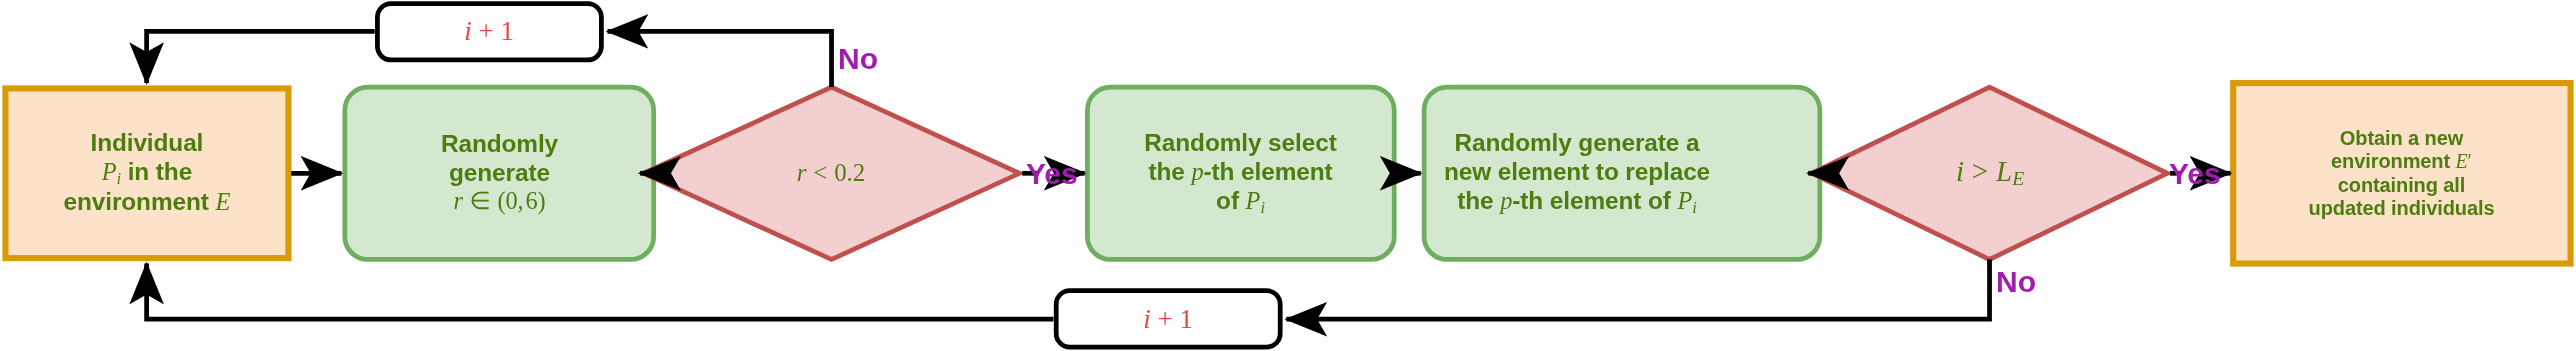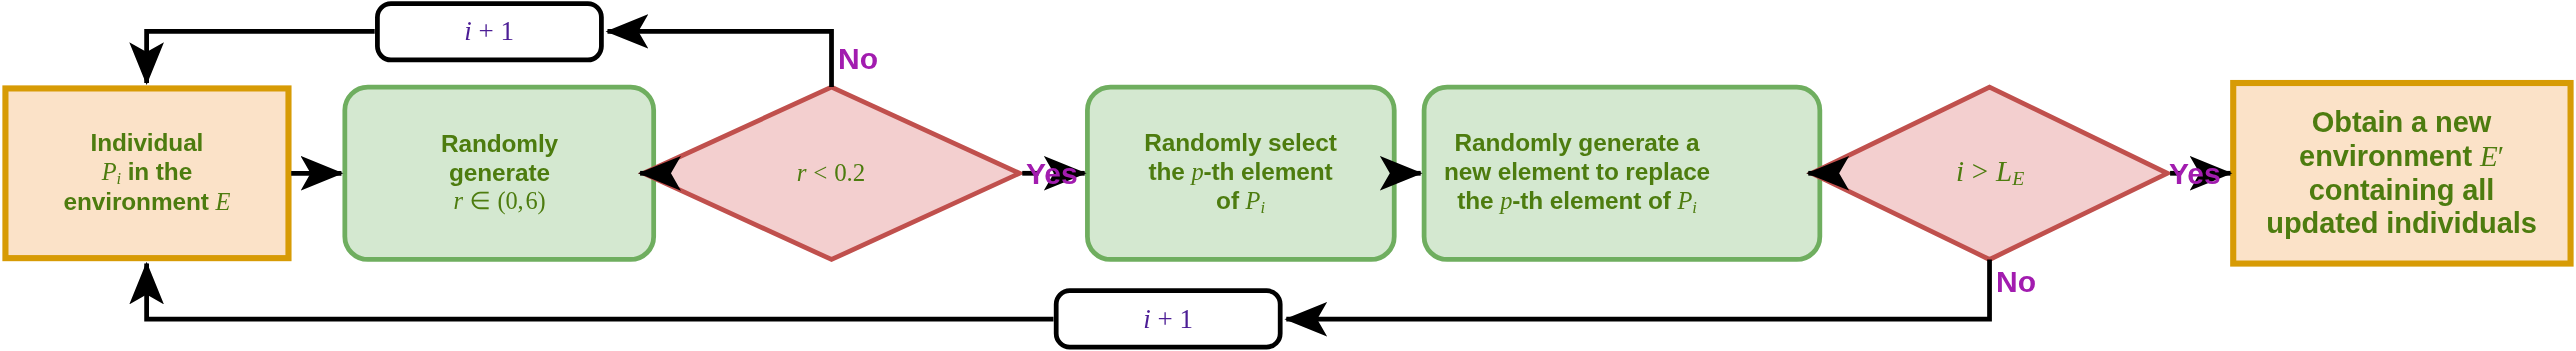--- a/index.html
+++ b/index.html
@@ -71,21 +71,21 @@
     font-weight: bold;
     font-size: 30px;
     color: #a21caf;
     white-space: nowrap;
   }
   
   .loopbox-txt {
     font-family: "Liberation Serif", serif;
     font-style: normal;
     font-size: 27px;
-    color: #4c1d95;
+    color: #ef4444;
   }
 </style>
 </head>
 <body>
 
 <div id="canvas">
 
   <svg class="layer" viewBox="0 0 3795 518">
     <defs>
       <marker id="arrow" markerWidth="10" markerHeight="10" refX="8.6" refY="4" orient="auto" markerUnits="strokeWidth">
@@ -173,21 +173,21 @@
 
   <div class="node" style="left:1379px; top:87px; width:396px; height:172px;">
     <div class="txt">Randomly generate a<br>new element to replace<br>the <span class="mathi">p</span>-th element of <span class="mathi">P</span><span class="sub">i</span></div>
   </div>
 
   <div class="node" style="left:1812px; top:87px; width:356px; height:172px;">
     <div class="txt" style="font-size:29px;"><span class="mathi">i</span> <span class="mathr">&gt;</span> <span class="mathi">L</span><span class="subE">E</span></div>
   </div>
 
   <div class="node" style="left:2233px; top:83px; width:337px; height:181px;">
-    <div class="txt" style="font-size:29px;">Obtain a new<br>environment <span class="mathi">E</span><span class="mathr">′</span><br>containing all<br>updated individuals</div>
+    <div class="txt" style="font-size:20px;">Obtain a new<br>environment <span class="mathi">E</span><span class="mathr">′</span><br>containing all<br>updated individuals</div>
   </div>
 
   <div class="node" style="left:377px; top:3.4px; width:224px; height:56px;">
     <div class="loopbox-txt"><span class="mathi">i</span> <span class="mathr">+</span> <span class="mathr">1</span></div>
   </div>
 
   <div class="node" style="left:1056px; top:291px; width:224px; height:56px;">
     <div class="loopbox-txt"><span class="mathi">i</span> <span class="mathr">+</span> <span class="mathr">1</span></div>
   </div>
 

